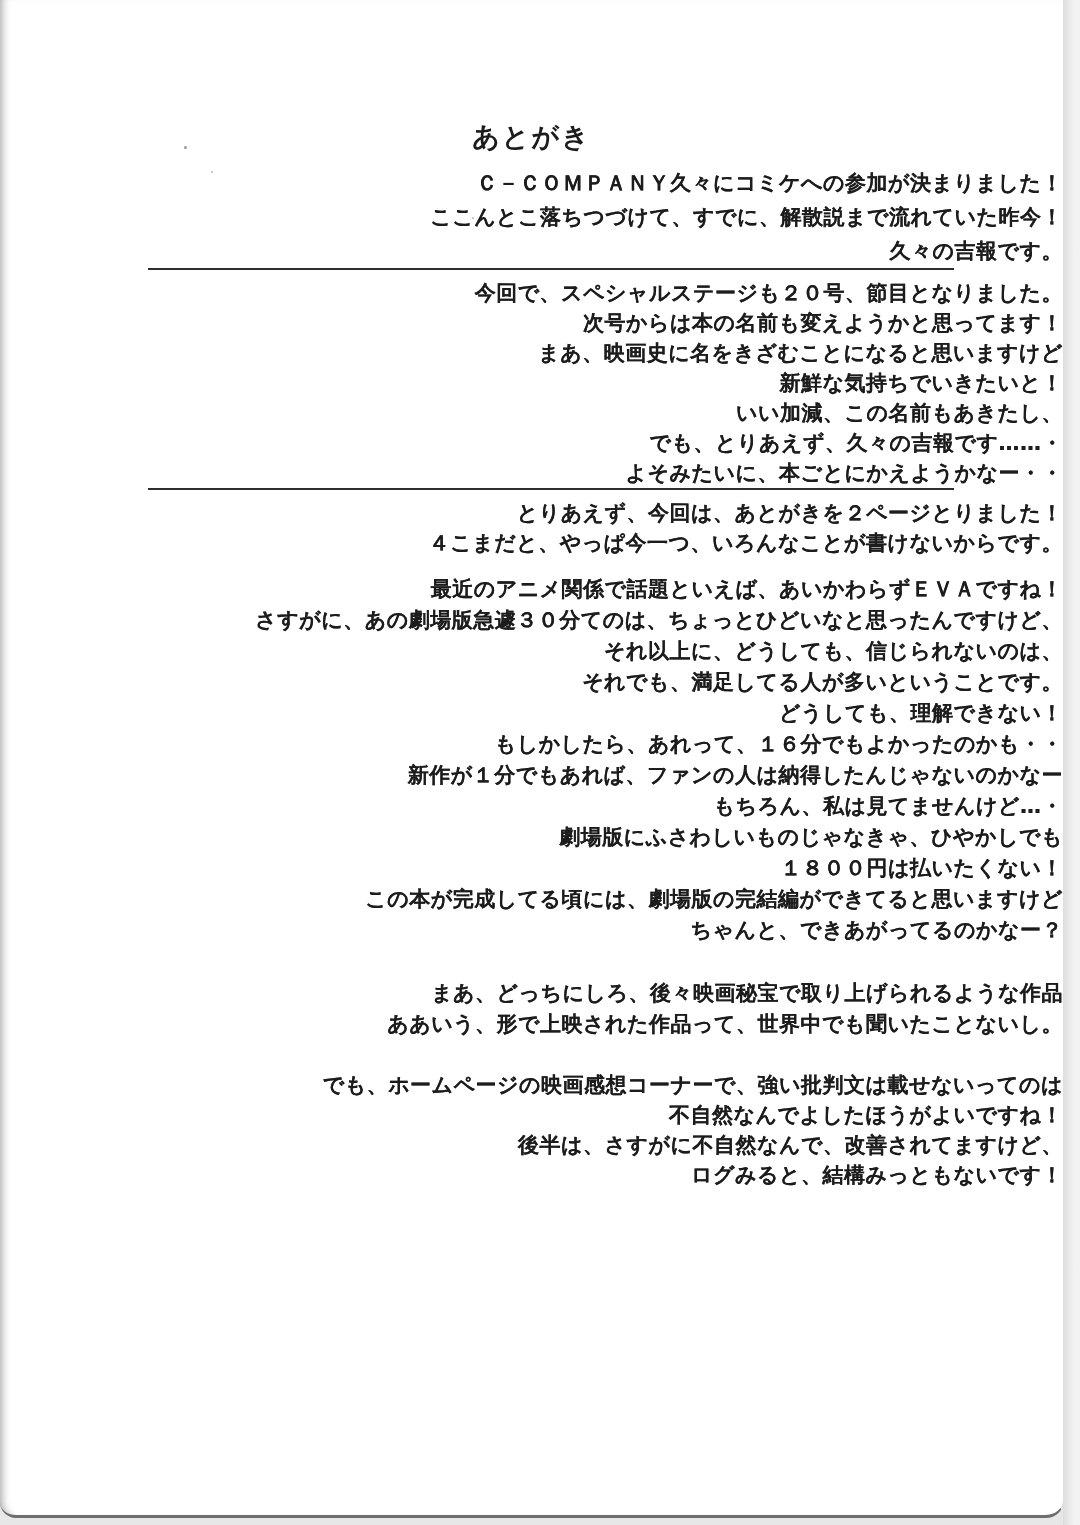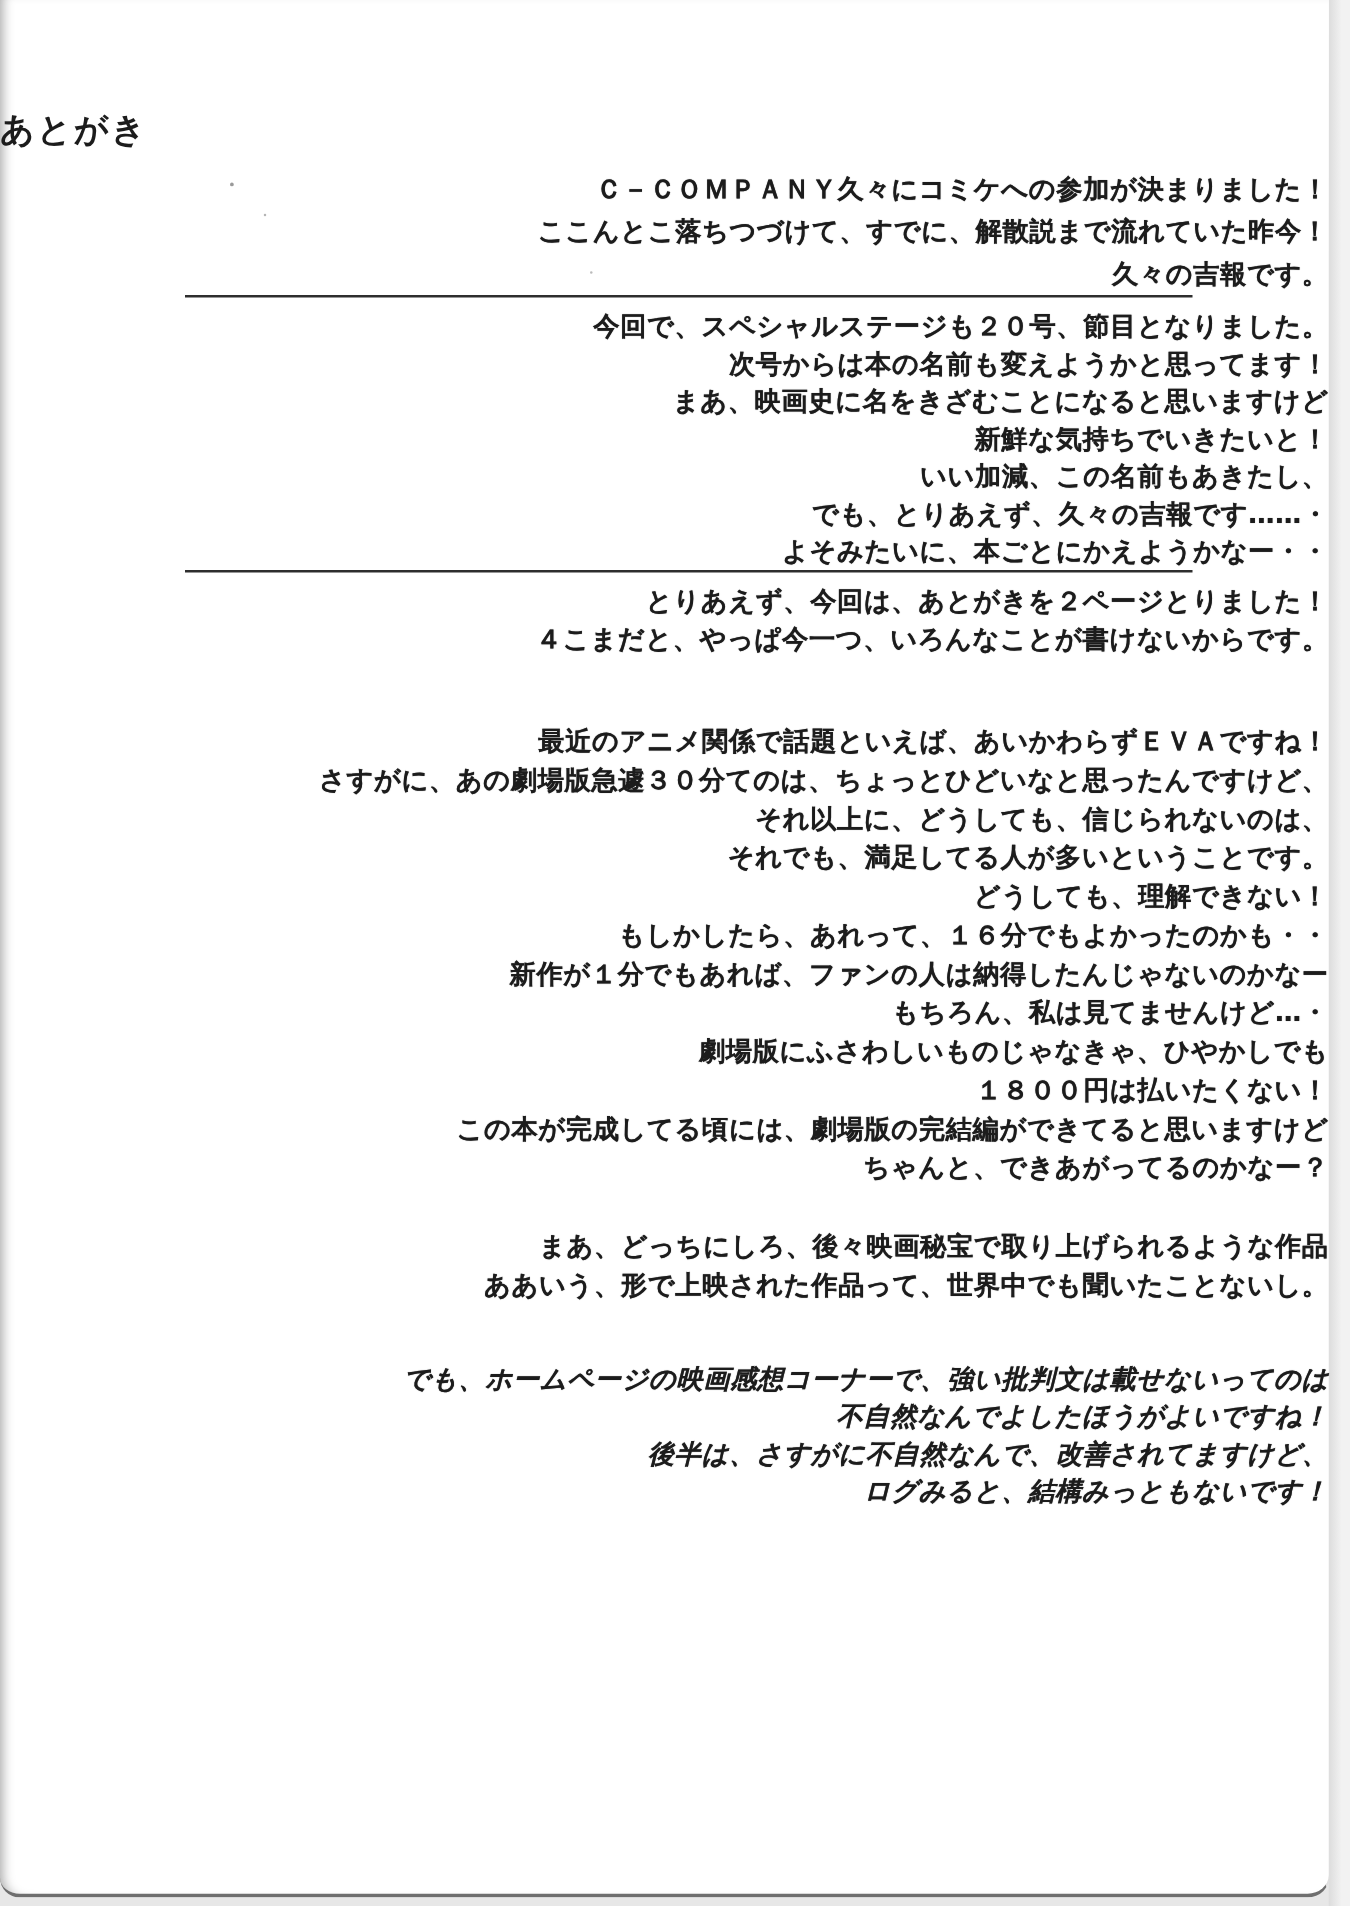--- a/index.html
+++ b/index.html
@@ -27,47 +27,48 @@
     border-radius: 0 0 18px 16px;
     box-shadow: inset 9px 0 9px -7px rgba(0,0,0,.35);
   }
   .bed-right {
     position: absolute;
     right: 0; top: 0;
     width: 17px; height: 100%;
     background: linear-gradient(to right, #dcdcdc, #f2f2f2 60%);
   }
   .title {
-    margin-top: 88px;
+    margin-top: 120px;
     height: 34px;
     line-height: 34px;
+    text-align: center;
     font-size: 27px;
     font-weight: 700;
     letter-spacing: 2px;
   }
   .body-text { width: 100%; }
   .line {
     height: 30px;
     line-height: 30px;
     text-align: right;
     font-size: 21px;
     font-weight: 600;
     letter-spacing: 0.5px;
     white-space: nowrap;
     text-shadow: 0 0 0.6px rgba(30,30,30,.8);
   }
   .para[data-block="intro"] { margin-top: 12px; }
   .para[data-block="intro"] .line { height: 34px; line-height: 34px; }
   .para[data-block="renewal"] { margin-top: 8px; }
   .para[data-block="afterword-pages"] { margin-top: 8px; }
-  .para[data-block="eva-movie"] { margin-top: 52px; }
+  .para[data-block="eva-movie"] { margin-top: 16px; }
   .para[data-block="eva-movie"] .line { height: 31px; line-height: 31px; }
   .para[data-block="film-history"] { margin-top: 32px; }
   .para[data-block="film-history"] .line { height: 31px; line-height: 31px; }
-  .para[data-block="homepage-log"] { margin-top: 44px; font-style: italic; }
+  .para[data-block="homepage-log"] { margin-top: 30px; }
   .rule {
     margin-left: 148px;
     width: 806px;
     height: 0;
     border-top: 2px solid #2e2e2e;
   }
   .speck {
     position: absolute;
     border-radius: 50%;
     background: #9a9a9a;

